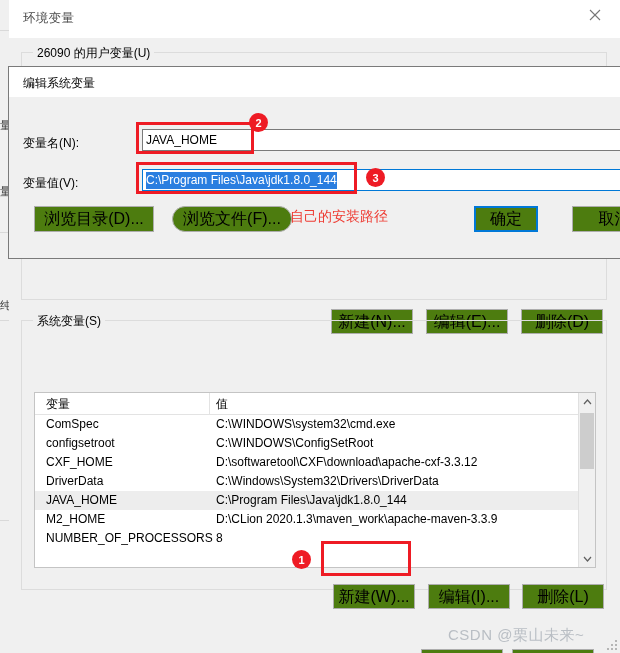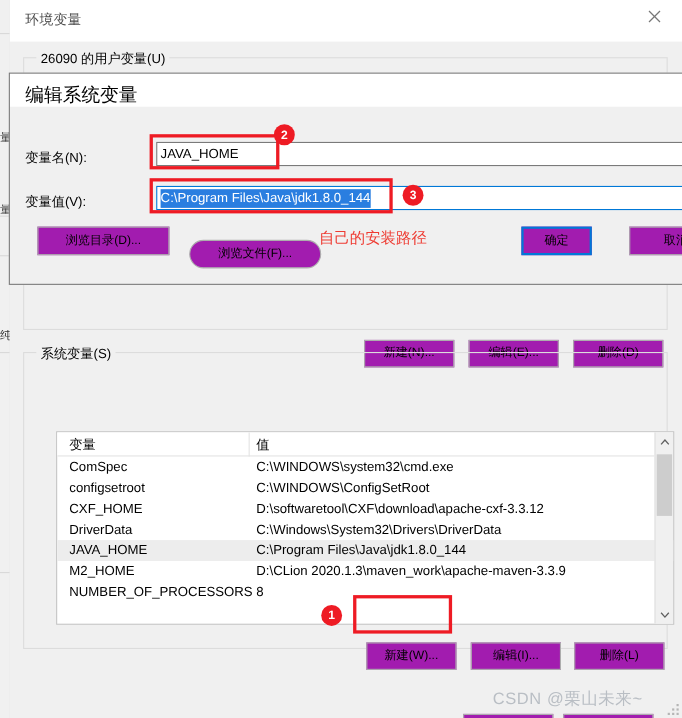--- a/index.html
+++ b/index.html
@@ -111,24 +111,24 @@
     width: 586px; height: 270px;
   }
   #sys-legend {
     left: 24px; top: 275px;
   }
 
   
   .btn {
     position: absolute;
     box-sizing: border-box;
-    background: #a21caf;
+    background: #4d7c0f;
     border: 1px solid #adadad;
     font-family: "Liberation Sans", "DejaVu Sans", sans-serif;
-    font-size: 11px;
+    font-size: 16px;
     color: #000;
     display: flex;
     align-items: center;
     justify-content: center;
     cursor: default;
     white-space: nowrap;
     padding: 0;
     line-height: 1;
   }
   .btn.default-focus {
@@ -151,21 +151,20 @@
 
   
   #sys-list {
     position: absolute;
     left: 25px; top: 354px;
     width: 562px; height: 176px;
     background: #ffffff;
     border: 1px solid #c4c4c4;
     box-sizing: border-box;
     overflow: hidden;
-    margin-left: 17px;
   }
   #sys-list-header {
     position: absolute;
     left: 0; top: 0;
     width: 543px; height: 22px;
     background: #ffffff;
     border-bottom: 1px solid #e3e3e3;
     box-sizing: border-box;
   }
   .col-head {
@@ -249,21 +248,21 @@
   }
   #edit-titlebar {
     position: absolute;
     left: 0; top: 0;
     width: 618px; height: 30px;
     background: #ffffff;
   }
   #edit-title-text {
     position: absolute;
     left: 14px; top: 8px;
-    font-size: 17px;
+    font-size: 12px;
     color: #000;
   }
   .field-label {
     position: absolute;
     font-size: 12px;
     color: #000;
     white-space: nowrap;
   }
   #lbl-name  { left: 14px; top: 68px; }
   #lbl-value { left: 14px; top: 108px; }
@@ -291,21 +290,21 @@
     width: 480px; height: 22px;
     border: 1px solid #0078d7;
   }
   #txt-value-sel {
     background: #2a7ee0;
     color: #ffffff;
     padding: 1px 0 2px 0;
   }
 
   #btn-browse-dir  { left: 25px; top: 139px; width: 120px; height: 26px; }
-  #btn-browse-file { left: 163px; top: 151px; width: 120px; height: 26px; border-radius: 13px; }
+  #btn-browse-file { left: 163px; top: 139px; width: 120px; height: 26px; border-radius: 13px; }
   #btn-dlg-ok      { left: 465px; top: 139px; width: 64px; height: 26px; }
   #btn-dlg-cancel  { left: 563px; top: 139px; width: 85px; height: 26px; }
 
   
   .annot-box {
     position: absolute;
     border: 3px solid #ee1b24;
     box-sizing: border-box;
     pointer-events: none;
   }

